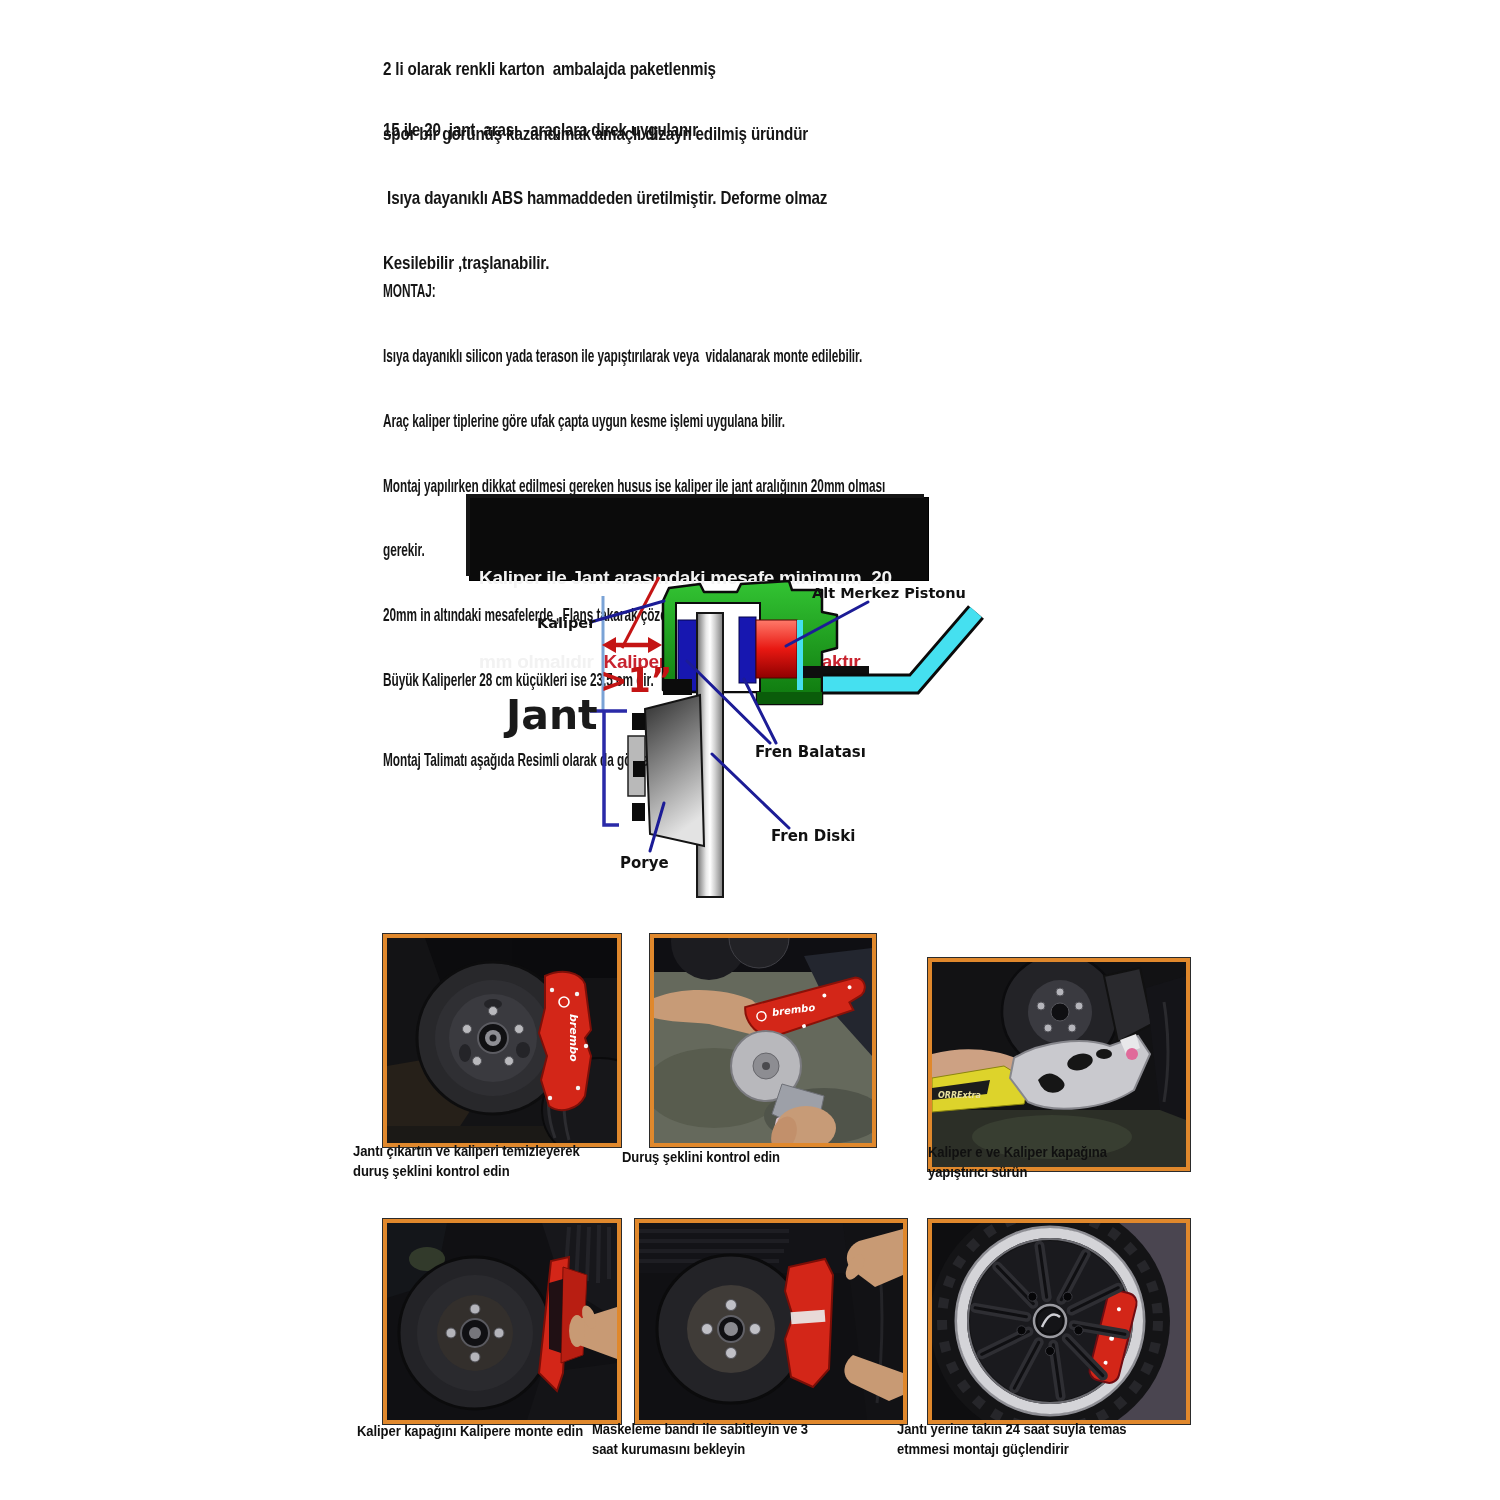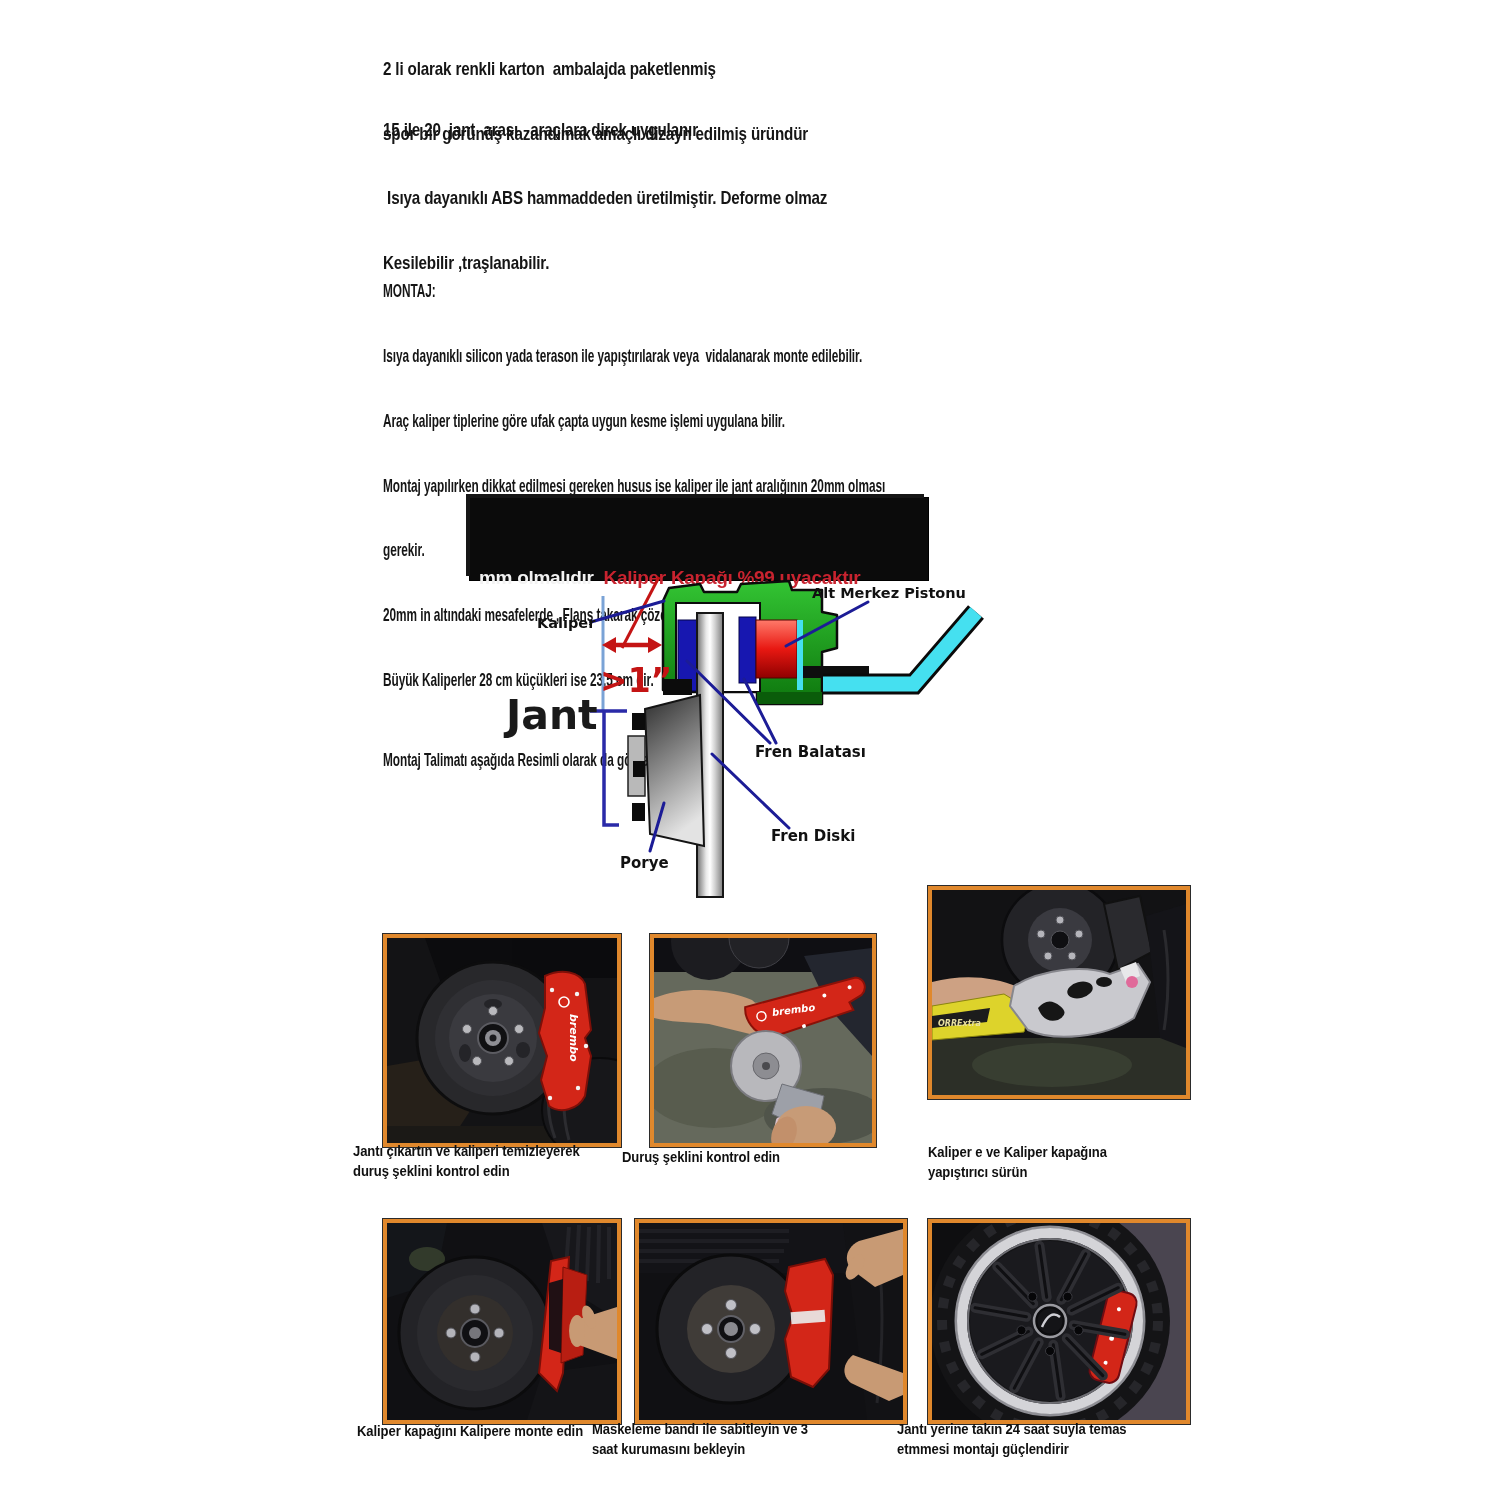--- a/index.html
+++ b/index.html
@@ -19,21 +19,21 @@
           box-sizing:border-box;padding:10px 6px 0 9px;color:#f2f2f2;
           font-weight:bold;font-size:19px;line-height:28px;letter-spacing:-.3px;
           box-shadow:-4px -4px 0 #161616, 0 0 0 1px #000;white-space:pre-wrap;}
   .banner .red{color:#c8232f;}
   .diagram{left:455px;top:570px;width:560px;height:350px;}
   .photo{position:absolute;box-sizing:border-box;border:4px solid #e0882c;
          outline:1px solid #2b2b2b;background:#141416;}
   .photo svg{display:block;width:100%;height:100%;}
   .p1{left:343px;top:918px;width:238px;height:213px;}
   .p2{left:610px;top:918px;width:226px;height:213px;}
-  .p3{left:888px;top:870px;width:262px;height:213px;}
+  .p3{left:888px;top:942px;width:262px;height:213px;}
   .p4{left:343px;top:1203px;width:238px;height:205px;}
   .p5{left:595px;top:1203px;width:272px;height:205px;}
   .p6{left:888px;top:1203px;width:262px;height:205px;}
   .caption{position:absolute;font-weight:bold;color:#101010;font-size:15px;
            line-height:1.35;transform:scaleX(.87);transform-origin:left top;
            letter-spacing:-.1px;}
   .c1{left:353px;top:1141px;width:285px;}
   .c2{left:622px;top:1147px;width:250px;}
   .c3{left:928px;top:1142px;width:220px;}
   .c4{left:357px;top:1421px;width:270px;}
@@ -59,20 +59,21 @@
     <div>Isıya dayanıklı silicon yada terason ile yapıştırılarak veya  vidalanarak monte edilebilir.</div>
     <div>Araç kaliper tiplerine göre ufak çapta uygun kesme işlemi uygulana bilir.</div>
     <div>Montaj yapılırken dikkat edilmesi gereken husus ise kaliper ile jant aralığının 20mm olması</div>
     <div>gerekir.</div>
     <div>20mm in altındaki mesafelerde , Flanş takarak çözebilirsiniz.</div>
     <div>Büyük Kaliperler 28 cm küçükleri ise 23,5 cm dir.</div>
     <div class="footer">Montaj Talimatı aşağıda Resimli olarak da gösterilmiştir.</div>
   </section>
 
   <div class="abs banner">
+    <div><span>Kaliper ile Jant arasındaki mesafe minimum  20</span></div>
     <div><span>mm olmalıdır </span><span class="red"> Kaliper Kapağı %99 uyacaktır</span></div>
   </div>
 
   <svg class="abs diagram" viewBox="455 570 560 350">
     <defs>
       <linearGradient id="gGreen" x1="0" y1="0" x2="0" y2="1">
         <stop offset="0" stop-color="#33c433"></stop>
           <stop offset="1" stop-color="#0d760d"></stop>
       </linearGradient>
       <linearGradient id="gRed" x1="0" y1="0" x2="0" y2="1">

